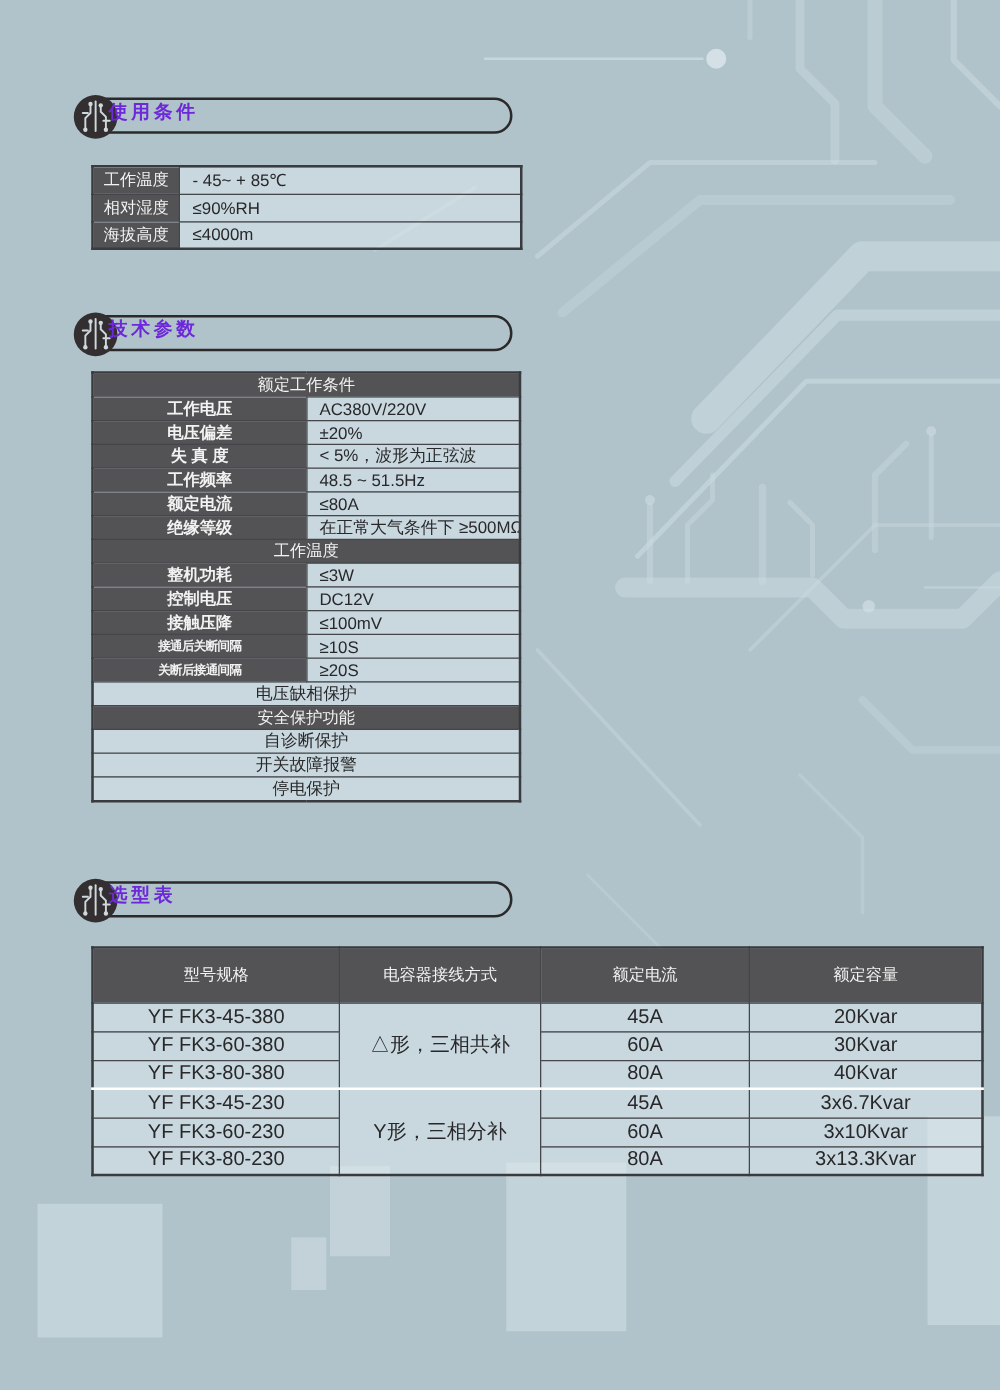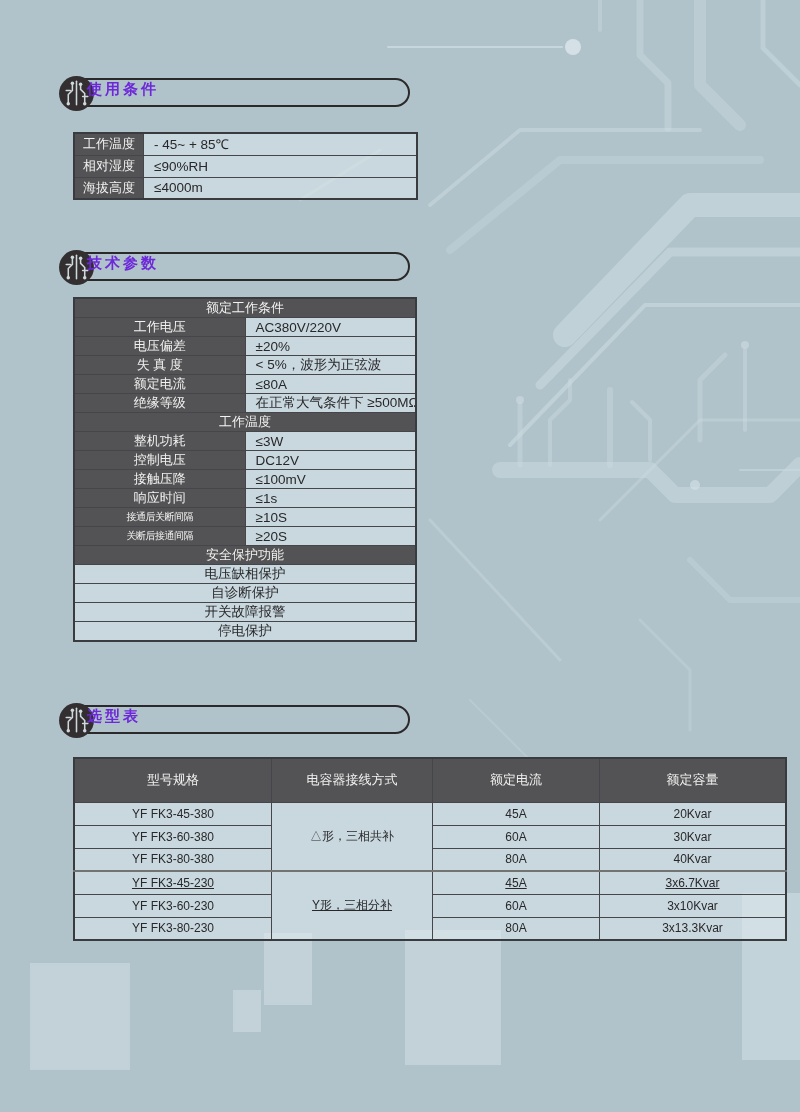--- a/index.html
+++ b/index.html
@@ -36,30 +36,30 @@
     font-size:13.5px; text-align:left; padding-left:10px;
   }
   .center { text-align:center; padding-left:0; }
 
   .t1 { left:73px; top:132px; width:345px; }
   .t1 tr { height:22px; }
   .t1 .lab { width:68px; }
 
   .t2 { left:73px; top:297px; width:344px; }
   .t2 tr { height:19px;padding-left:44px; }
-  .t2 .lab { width:68px; }
+  .t2 .lab { width:68px;font-weight:bold; }
   .t2 .small { font-size:10px; letter-spacing:-0.5px; }
 
   .t3 { left:73px; top:757px; width:713px; }
   .t3 .hrow { height:44px; }
   .t3 tr.drow { height:23px; }
-  .t3 td { font-size:12px; }
+  .t3 td { font-size:16px; }
   .t3 .c1 { width:196px; } .t3 .c2 { width:160px; }
   .t3 .c3 { width:166px; } .t3 .c4 { width:185px; }
-  .t3 .gsplit { border-top:2px solid #737373;text-decoration:underline; }
+  .t3 .gsplit { border-top:2px solid #ffffff; }
 </style>
 </head>
 <body>
 
 <div class="page">
 
   <svg class="bg-svg" width="800" height="1112" viewBox="0 0 800 1112">
     <g fill="none" stroke="#ccdbe1" stroke-linecap="round" stroke-linejoin="round">
 
       <path d="M388 47 H562" stroke-width="2" opacity="0.85"></path>
@@ -184,20 +184,24 @@
         </tr>
         <tr>
           <td class="dark lab">电压偏差</td>
           <td class="light">±20%</td>
         </tr>
         <tr>
           <td class="dark lab">失 真 度</td>
           <td class="light">&lt; 5%，波形为正弦波</td>
         </tr>
         <tr>
+          <td class="dark lab">工作频率</td>
+          <td class="light">48.5 ~ 51.5Hz</td>
+        </tr>
+        <tr>
           <td class="dark lab">额定电流</td>
           <td class="light">≤80A</td>
         </tr>
         <tr>
           <td class="dark lab">绝缘等级</td>
           <td class="light">在正常大气条件下 ≥500MΩ</td>
         </tr>
         <tr>
           <td class="dark" colspan="2">工作温度</td>
         </tr>
@@ -207,36 +211,32 @@
         </tr>
         <tr>
           <td class="dark lab">控制电压</td>
           <td class="light">DC12V</td>
         </tr>
         <tr>
           <td class="dark lab">接触压降</td>
           <td class="light">≤100mV</td>
         </tr>
         <tr>
-          <td class="dark lab">响应时间</td>
-          <td class="light">≤1s</td>
-        </tr>
-        <tr>
           <td class="dark lab small">接通后关断间隔</td>
           <td class="light">≥10S</td>
         </tr>
         <tr>
           <td class="dark lab small">关断后接通间隔</td>
           <td class="light">≥20S</td>
         </tr>
         <tr>
+          <td class="light center" colspan="2">电压缺相保护</td>
+        </tr>
+        <tr>
           <td class="dark" colspan="2">安全保护功能</td>
-        </tr>
-        <tr>
-          <td class="light center" colspan="2">电压缺相保护</td>
         </tr>
         <tr>
           <td class="light center" colspan="2">自诊断保护</td>
         </tr>
         <tr>
           <td class="light center" colspan="2">开关故障报警</td>
         </tr>
         <tr>
           <td class="light center" colspan="2">停电保护</td>
         </tr>

